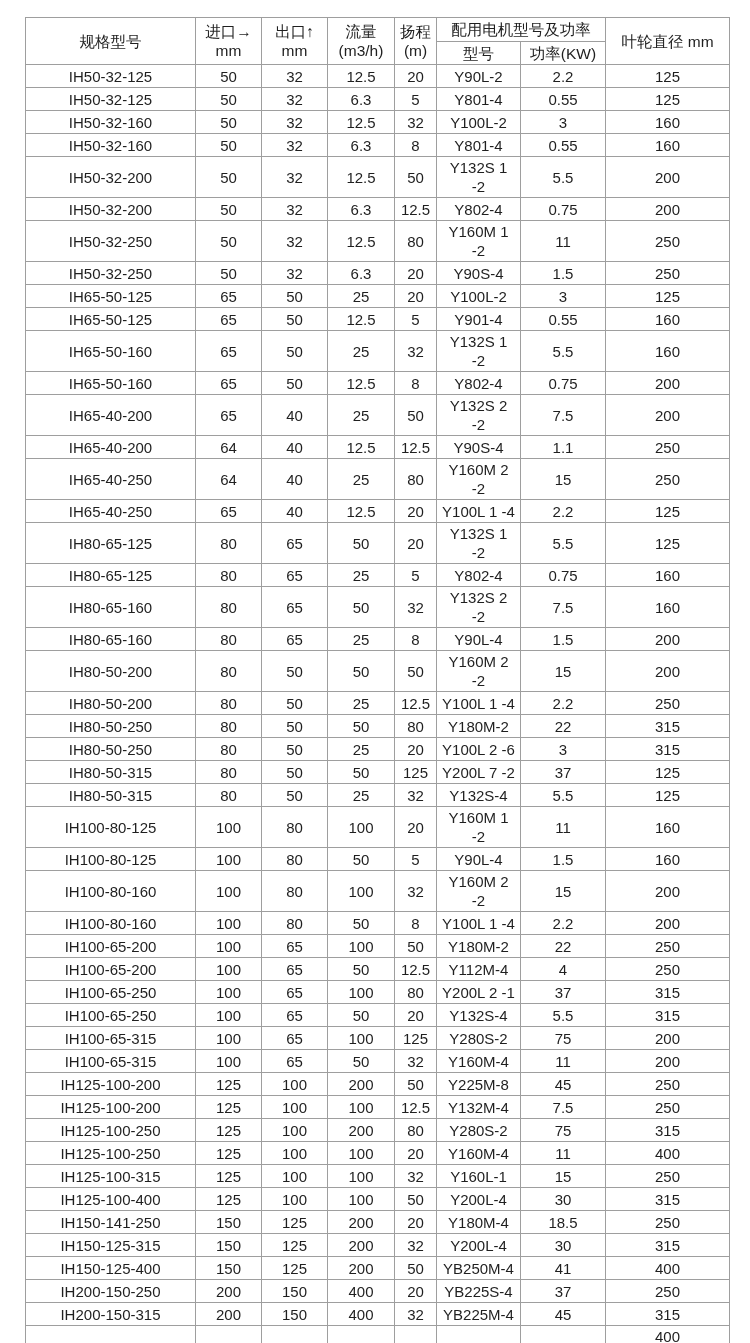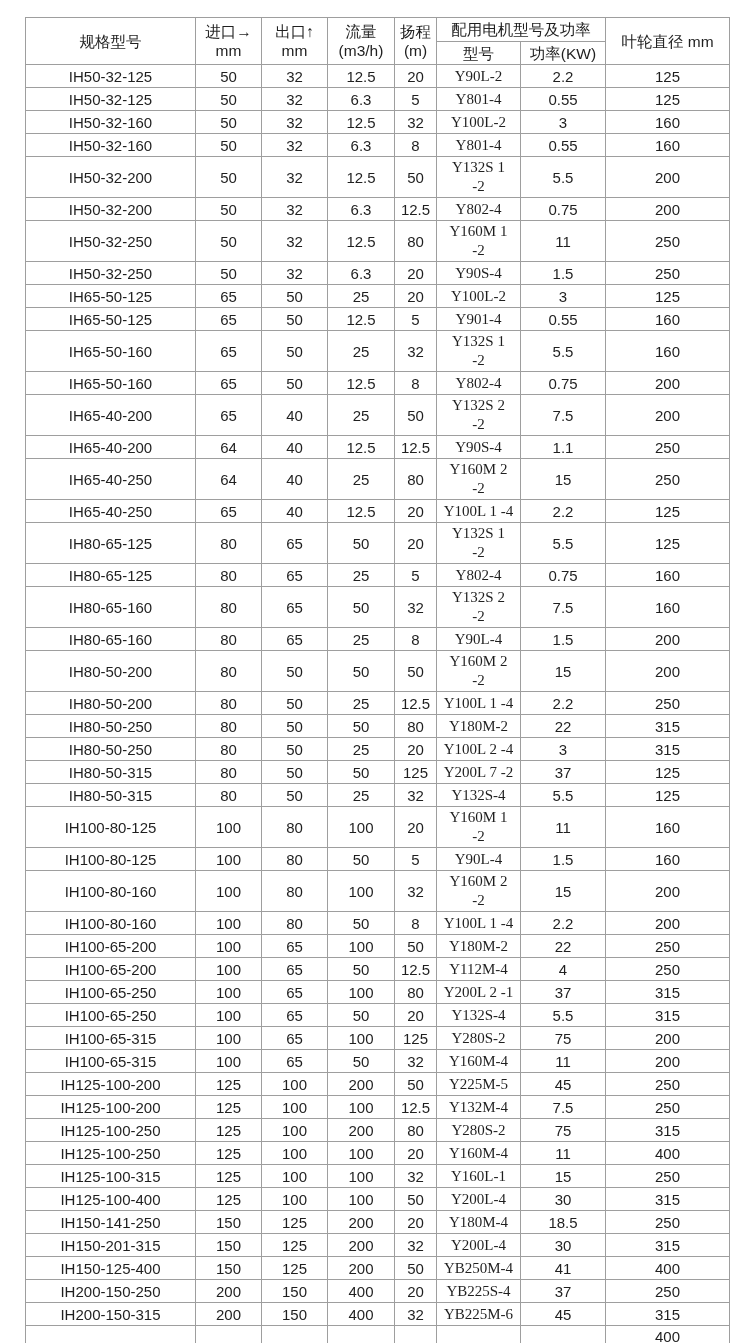--- a/index.html
+++ b/index.html
@@ -34,21 +34,21 @@
     padding:1px 2px;
     line-height:19px;
     overflow:hidden;
   }
   .spec-table thead th{
     font-size:15.5px;
   }
   .spec-table thead tr.h1 th{height:21px;}
   .spec-table thead tr.h2 th{height:20px;}
   .spec-table tbody td{height:20px;}
-  .motor-cell{white-space:pre-line;font-family:Liberation Serif, serif;}
+  .motor-cell{white-space:pre-line;}
   tr.row-last td{height:42px;}
   tr.row-last td.imp{vertical-align:top;}
 </style>
 </head>
 <body>
 
 <div class="page">
   <table class="spec-table">
     <colgroup>
       <col style="width:170px">
@@ -325,21 +325,21 @@
     <td class="motor-cell">Y180M-2</td>
     <td>22</td>
     <td class="imp">315</td>
   </tr>
         <tr>
     <td>IH80-50-250</td>
     <td>80</td>
     <td>50</td>
     <td>25</td>
     <td>20</td>
-    <td class="motor-cell">Y100L 2 -4</td>
+    <td class="motor-cell">Y100L 2 -6</td>
     <td>3</td>
     <td class="imp">315</td>
   </tr>
         <tr>
     <td>IH80-50-315</td>
     <td>80</td>
     <td>50</td>
     <td>50</td>
     <td>125</td>
     <td class="motor-cell">Y200L 7 -2</td>
@@ -457,21 +457,21 @@
     <td class="motor-cell">Y160M-4</td>
     <td>11</td>
     <td class="imp">200</td>
   </tr>
         <tr>
     <td>IH125-100-200</td>
     <td>125</td>
     <td>100</td>
     <td>200</td>
     <td>50</td>
-    <td class="motor-cell">Y225M-5</td>
+    <td class="motor-cell">Y225M-8</td>
     <td>45</td>
     <td class="imp">250</td>
   </tr>
         <tr>
     <td>IH125-100-200</td>
     <td>125</td>
     <td>100</td>
     <td>100</td>
     <td>12.5</td>
     <td class="motor-cell">Y132M-4</td>
@@ -522,21 +522,21 @@
     <td>IH150-141-250</td>
     <td>150</td>
     <td>125</td>
     <td>200</td>
     <td>20</td>
     <td class="motor-cell">Y180M-4</td>
     <td>18.5</td>
     <td class="imp">250</td>
   </tr>
         <tr>
-    <td>IH150-201-315</td>
+    <td>IH150-125-315</td>
     <td>150</td>
     <td>125</td>
     <td>200</td>
     <td>32</td>
     <td class="motor-cell">Y200L-4</td>
     <td>30</td>
     <td class="imp">315</td>
   </tr>
         <tr>
     <td>IH150-125-400</td>
@@ -557,21 +557,21 @@
     <td class="motor-cell">YB225S-4</td>
     <td>37</td>
     <td class="imp">250</td>
   </tr>
         <tr>
     <td>IH200-150-315</td>
     <td>200</td>
     <td>150</td>
     <td>400</td>
     <td>32</td>
-    <td class="motor-cell">YB225M-6</td>
+    <td class="motor-cell">YB225M-4</td>
     <td>45</td>
     <td class="imp">315</td>
   </tr>
         <tr class="row-last">
     <td>IH200-150-400</td>
     <td>200</td>
     <td>150</td>
     <td>400</td>
     <td>50</td>
     <td class="motor-cell">YB280S-4</td>

